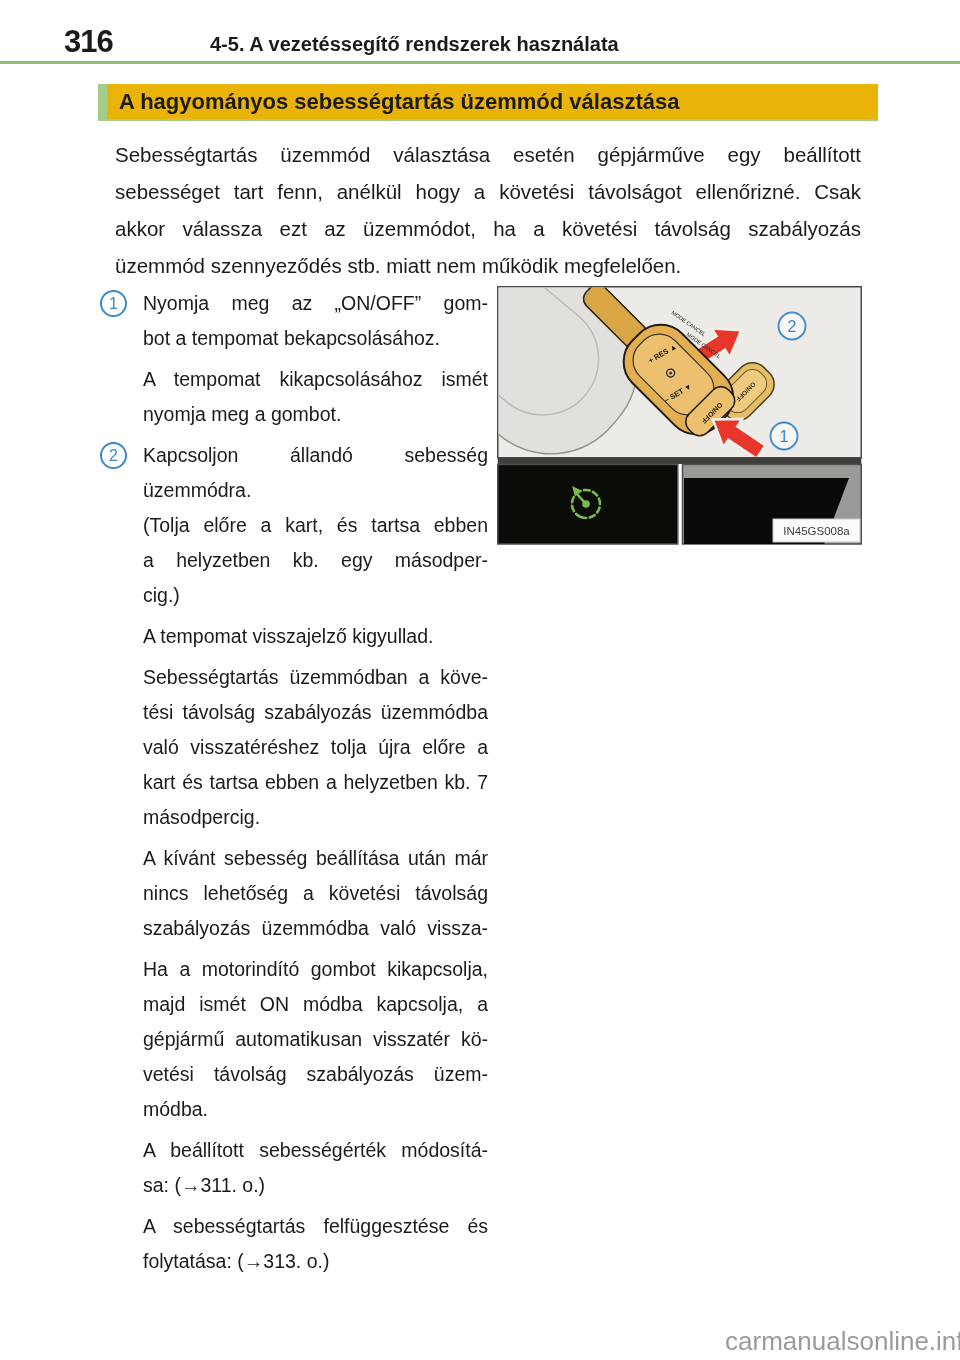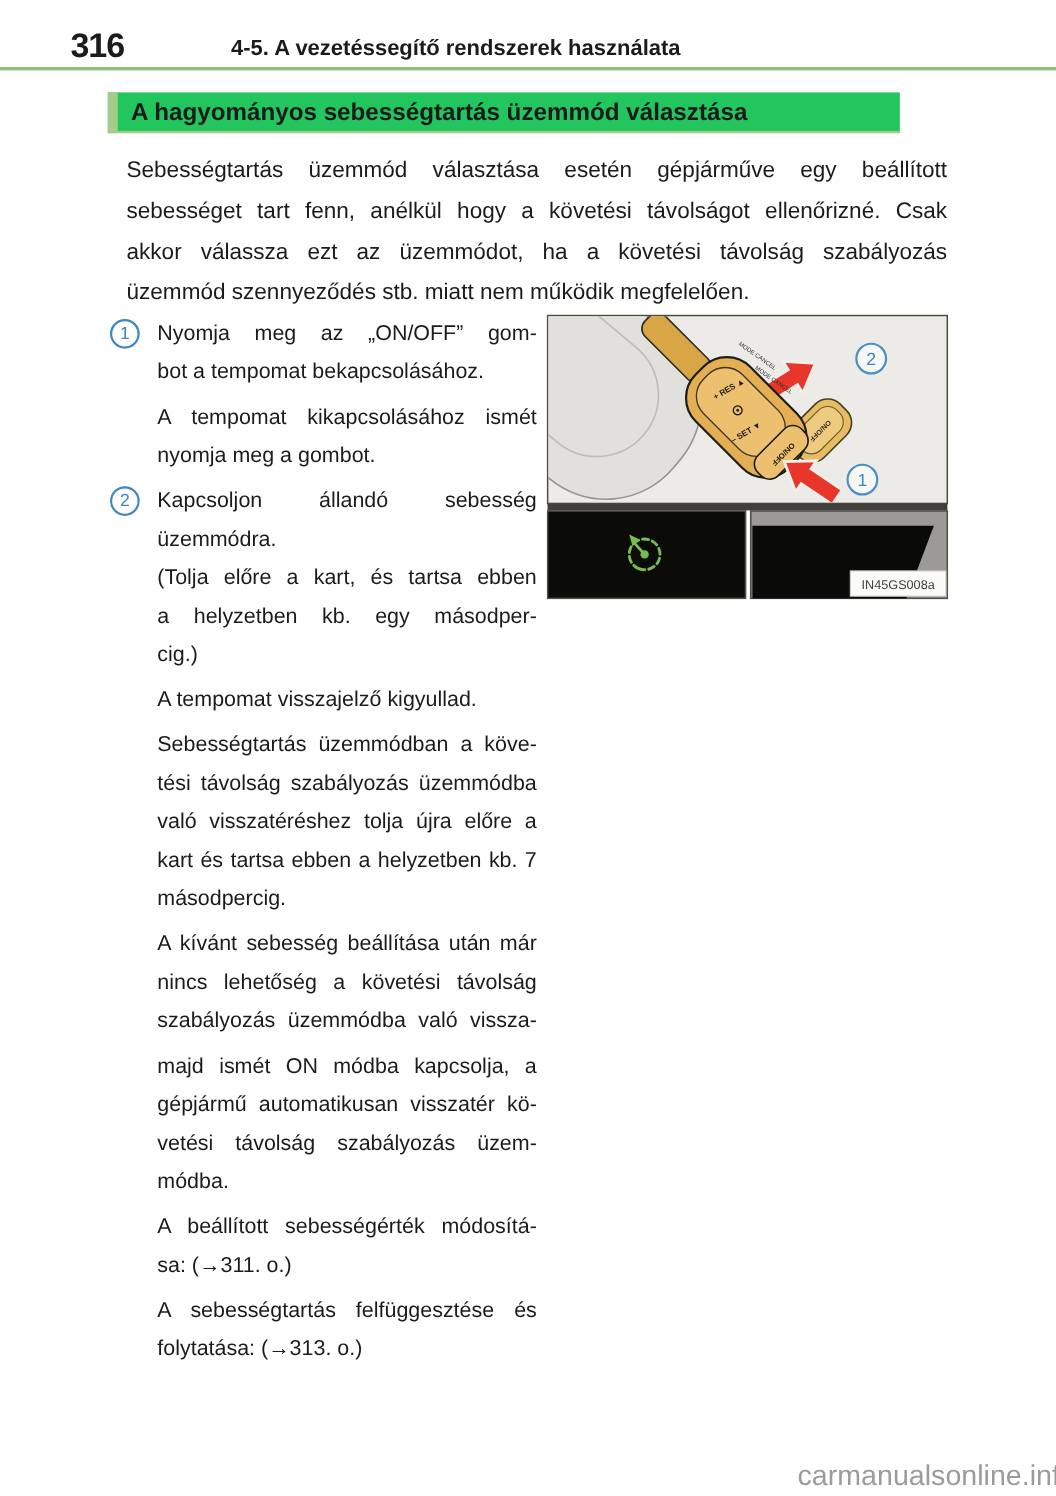--- a/index.html
+++ b/index.html
@@ -3,21 +3,21 @@
 <meta charset="utf-8">
 <style>
   html,body{margin:0;padding:0;background:#ffffff;}
   .page{position:relative;width:960px;height:1360px;background:#ffffff;overflow:hidden;
         font-family:"Liberation Sans", sans-serif;color:#1b1b1b;padding-left:32px;}
   
   .pagenum{position:absolute;left:64px;top:24px;font-size:31px;font-weight:800;letter-spacing:-1px;}
   .chapter{position:absolute;left:170px;top:33px;font-size:20px;font-weight:700;margin-left:40px;}
   .hrule{position:absolute;left:0;top:61px;width:960px;height:3px;background:#8CBE75;}
   
-  .sectitle{position:absolute;left:98px;top:84px;width:720px;height:37px;background:#22c55e;
+  .sectitle{position:absolute;left:98px;top:84px;width:780px;height:37px;background:#eab308;
             border-left:9px solid #A5CC88;border-bottom:2px solid #A5CC88;box-sizing:border-box;
             display:flex;align-items:center;}
   .sectitle span{font-size:22px;font-weight:700;padding-left:12px;white-space:nowrap;}
   
   .intro{position:absolute;left:115px;top:136px;width:746px;font-size:20.5px;}
   .intro .ln{line-height:37px;}
   
   .leftcol{position:absolute;left:98px;top:286px;width:392px;font-size:19.5px;}
   .ln{line-height:35px;white-space:nowrap;}
   .j{white-space:normal;text-align:justify;text-align-last:justify;}
@@ -91,20 +91,21 @@
       <div class="ln">másodpercig.</div>
     </div>
 
     <div class="para">
       <div class="ln j">A kívánt sebesség beállítása után már</div>
       <div class="ln j">nincs lehetőség a követési távolság</div>
       <div class="ln j">szabályozás üzemmódba való vissza-</div>
     </div>
 
     <div class="para">
+      <div class="ln j">Ha a motorindító gombot kikapcsolja,</div>
       <div class="ln j">majd ismét ON módba kapcsolja, a</div>
       <div class="ln j">gépjármű automatikusan visszatér kö-</div>
       <div class="ln j">vetési távolság szabályozás üzem-</div>
       <div class="ln">módba.</div>
     </div>
 
     <div class="para">
       <div class="ln j">A beállított sebességérték módosítá-</div>
       <div class="ln">sa: (→311. o.)</div>
     </div>

